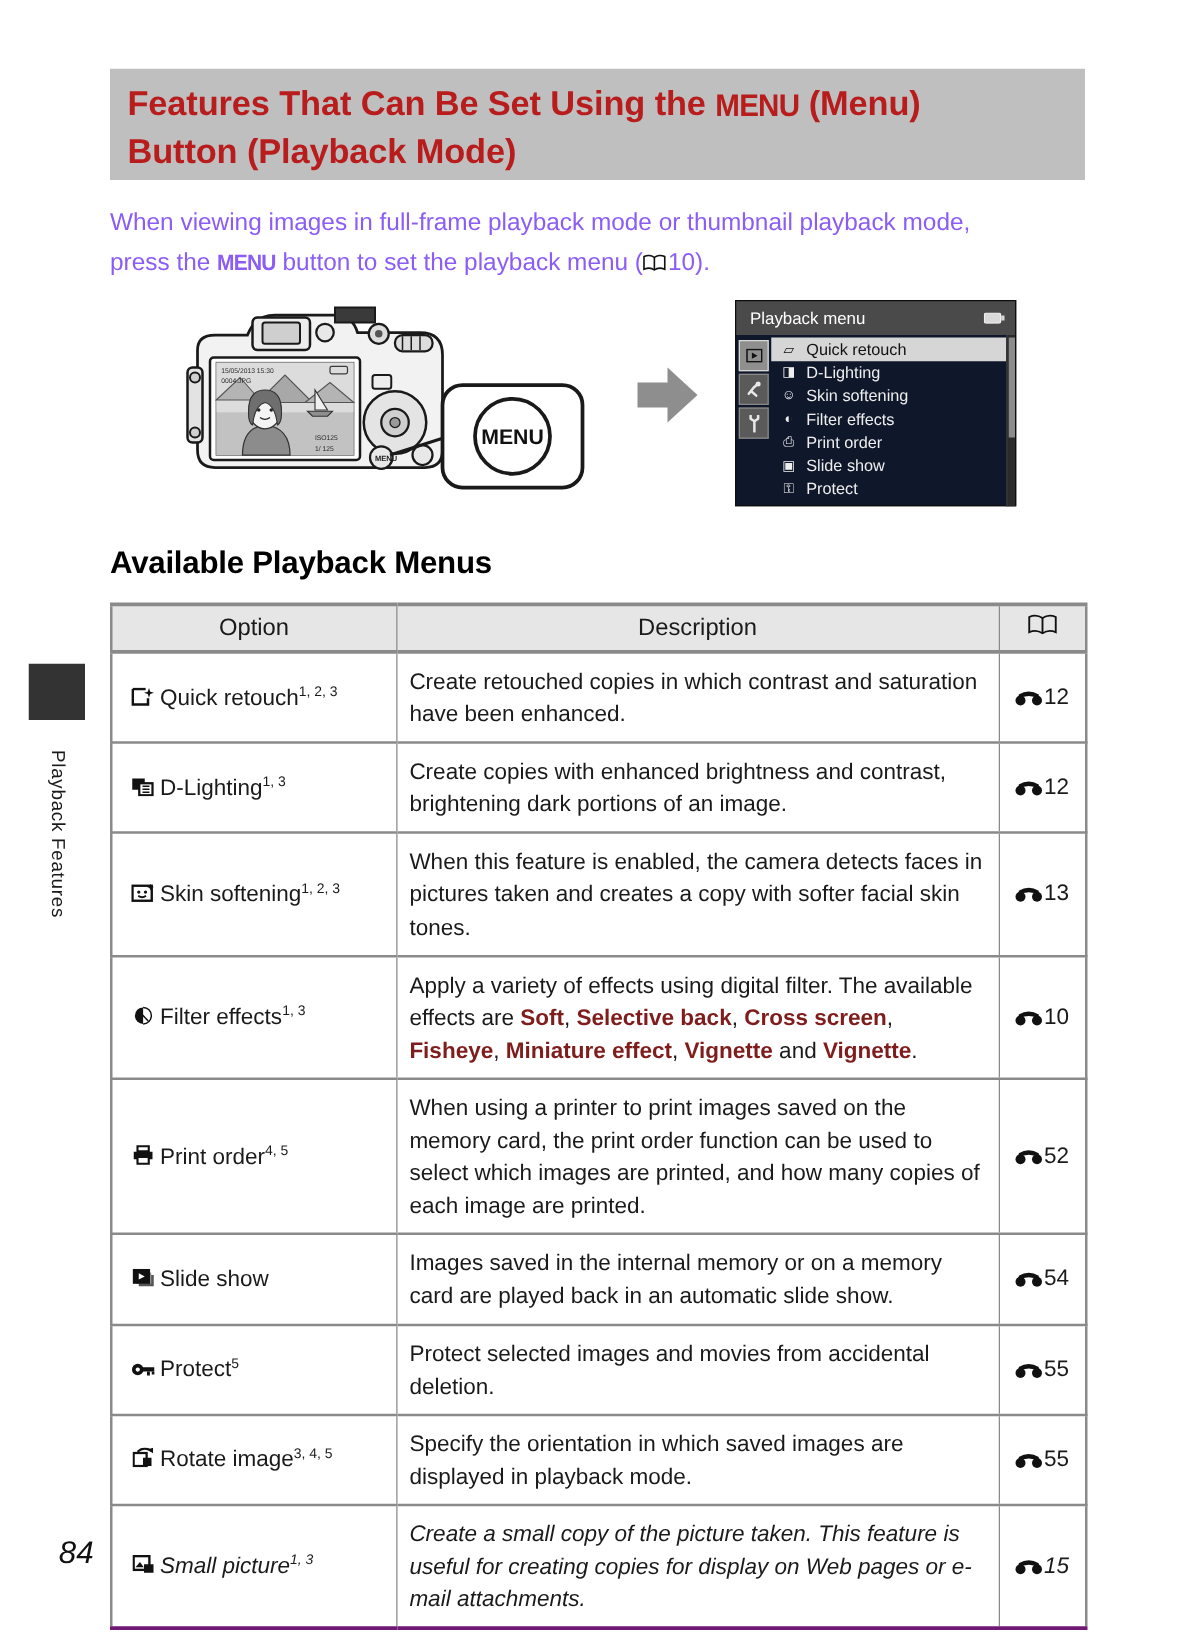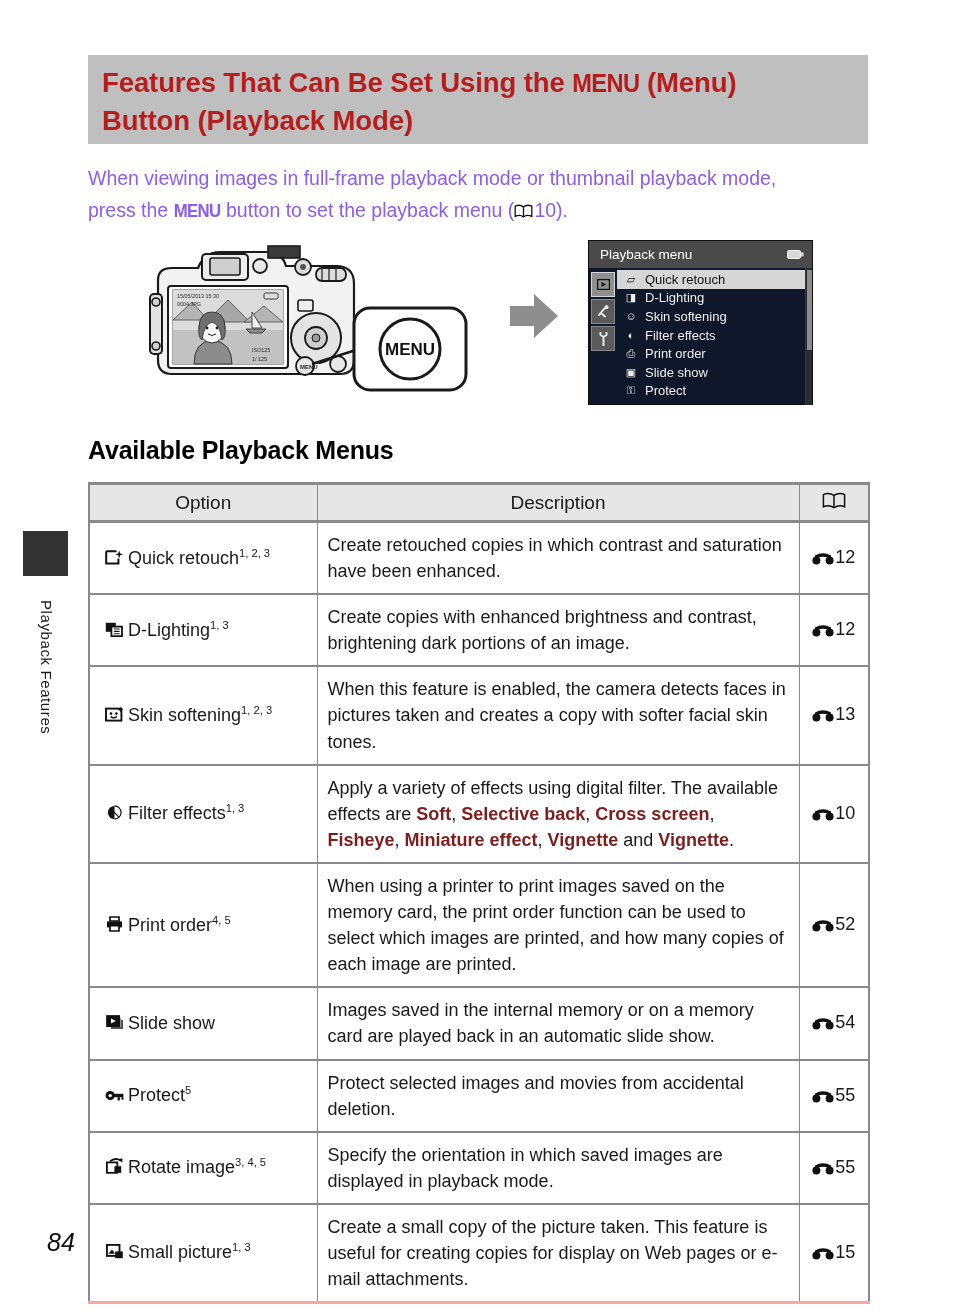--- a/index.html
+++ b/index.html
@@ -167,21 +167,21 @@
     border-left: 1px solid #8a8a8a;
     border-right: 1px solid #8a8a8a;
     vertical-align: middle;
     font-size: 18px;
     color: #1a1a1a;
     padding: 9px 10px;
     line-height: 1.45;
   }
   tbody td:first-child { border-left: 2px solid #8a8a8a; }
   tbody td:last-child  { border-right: 2px solid #8a8a8a; margin-left: 44px; }
-  tbody tr:last-child td { border-bottom: 3px solid #fca5a5; }
+  tbody tr:last-child td { border-bottom: 3px solid #701a75; font-style: italic; }
   .col-opt  { width: 228px; }
   .col-desc { width: 482px; }
   .col-ref  { width: 70px; }
   td.opt { padding-left: 14px; white-space: nowrap; }
   td.ref { text-align: center; font-size: 18px; white-space: nowrap; padding-left:2px; padding-right:2px;}
   sup { font-size: 0.62em; vertical-align: super; }
   .opt-icon {
     display: inline-block;
     width: 21px;
     text-align: center;

